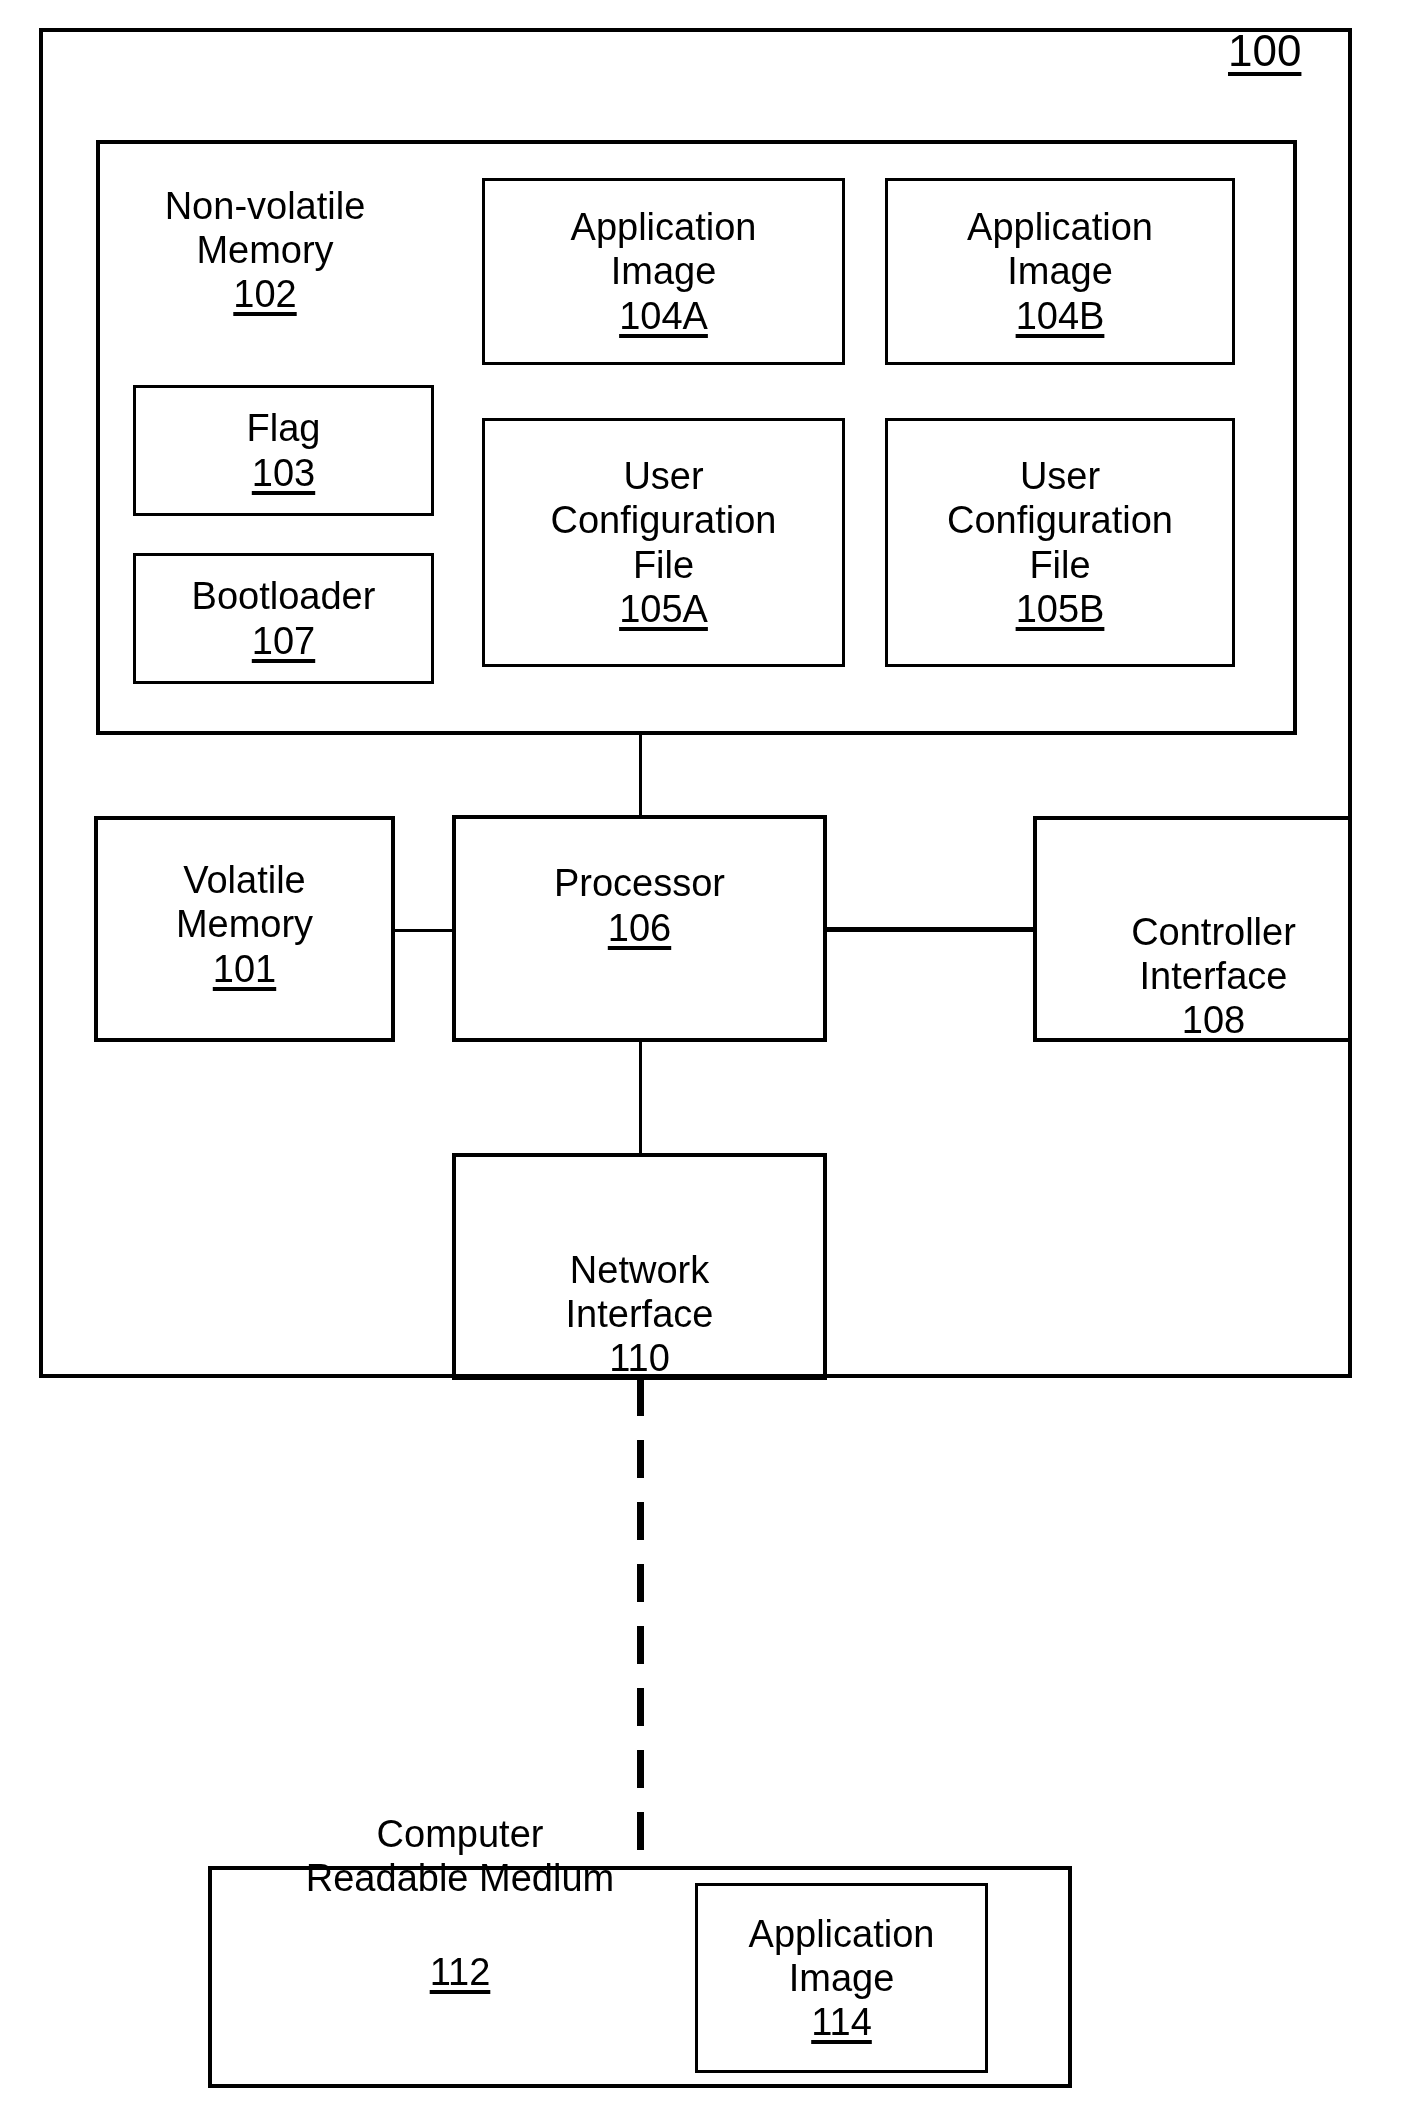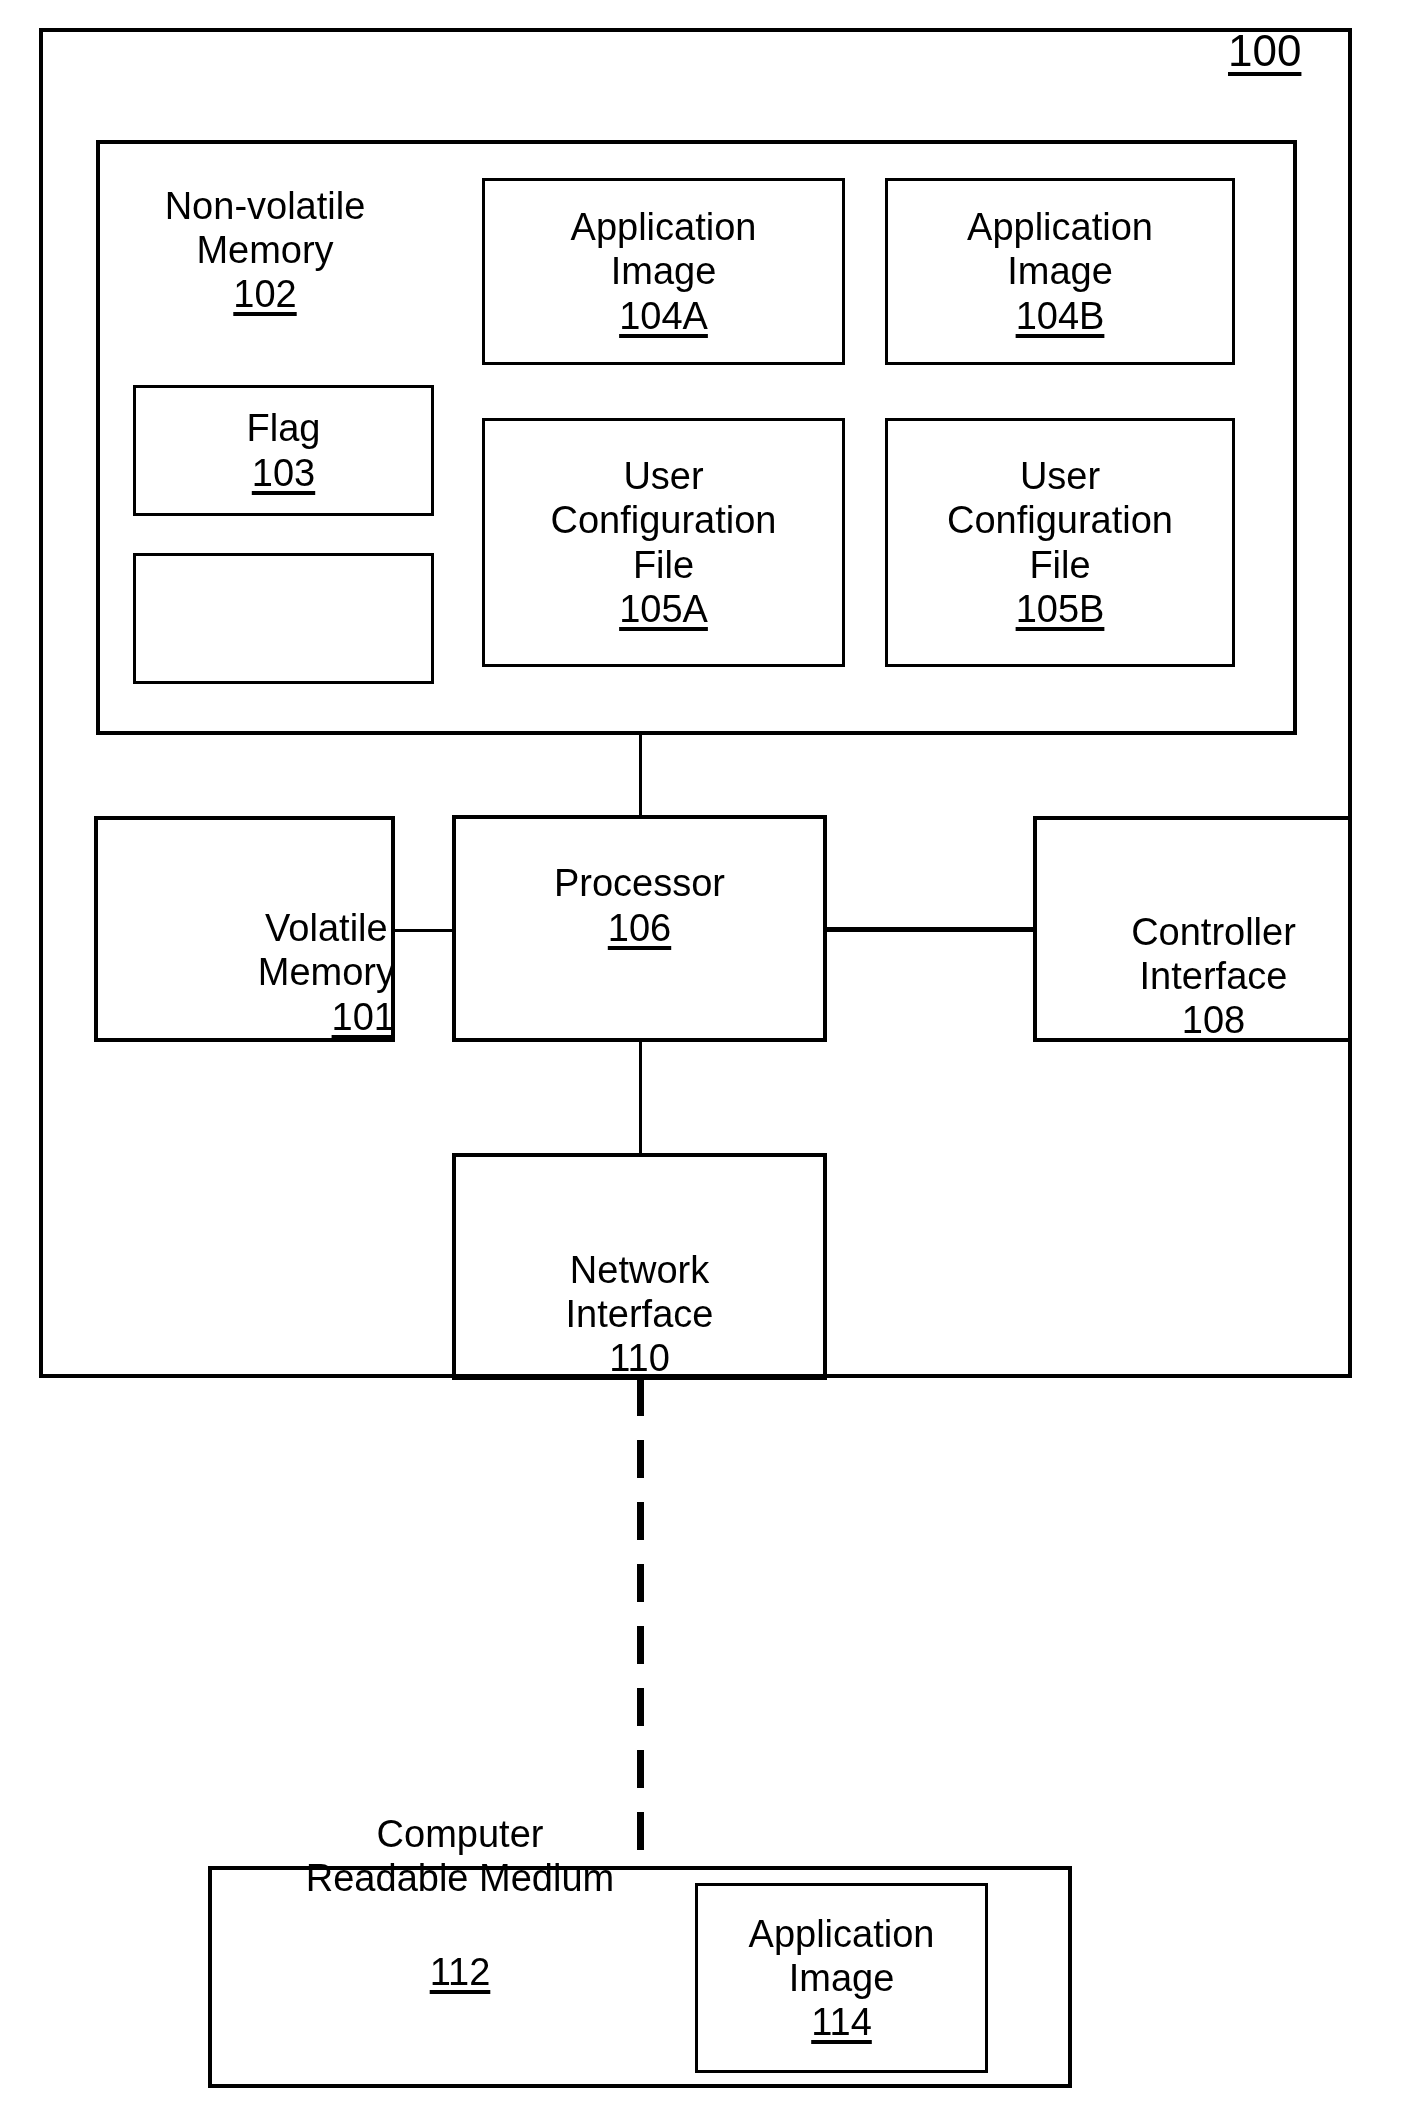--- a/index.html
+++ b/index.html
@@ -90,20 +90,24 @@
     <span class="ref">102</span>
   </div>
 
   <div class="box thin" style="left:133px; top:385px; width:301px; height:131px;"></div>
   <div class="label" style="left:133px; top:385px; width:301px; height:131px;">
     <span>Flag</span>
     <span class="ref">103</span>
   </div>
 
   <div class="box thin" style="left:133px; top:553px; width:301px; height:131px;"></div>
+  <div class="label" style="left:133px; top:553px; width:301px; height:131px;">
+    <span>Bootloader</span>
+    <span class="ref">107</span>
+  </div>
 
   <div class="box thin" style="left:482px; top:178px; width:363px; height:187px;"></div>
   <div class="label" style="left:482px; top:178px; width:363px; height:187px;">
     <span>Application
 Image</span>
     <span class="ref">104A</span>
   </div>
 
   <div class="box thin" style="left:885px; top:178px; width:350px; height:187px;"></div>
   <div class="label" style="left:885px; top:178px; width:350px; height:187px;">
@@ -124,21 +128,21 @@
   <div class="label" style="left:885px; top:418px; width:350px; height:249px;">
     <span>User
 Configuration
 File</span>
     <span class="ref">105B</span>
   </div>
 
   <div class="conn v" style="left:639px; top:735px; width:3px; height:82px;"></div>
 
   <div class="box" style="left:94px; top:816px; width:301px; height:226px;"></div>
-  <div class="label" style="left:94px; top:864px; width:301px; height:217px;align-items:flex-end;">
+  <div class="label" style="left:94px; top:816px; width:301px; height:217px;">
     <span>Volatile
 Memory</span>
     <span class="ref">101</span>
   </div>
 
   <div class="conn h" style="left:395px; top:929px; width:60px; height:3px;"></div>
 
   <div class="box" style="left:452px; top:815px; width:375px; height:227px;"></div>
   <div class="label" style="left:452px; top:815px; width:375px; height:181px;">
     <span>Processor</span>

